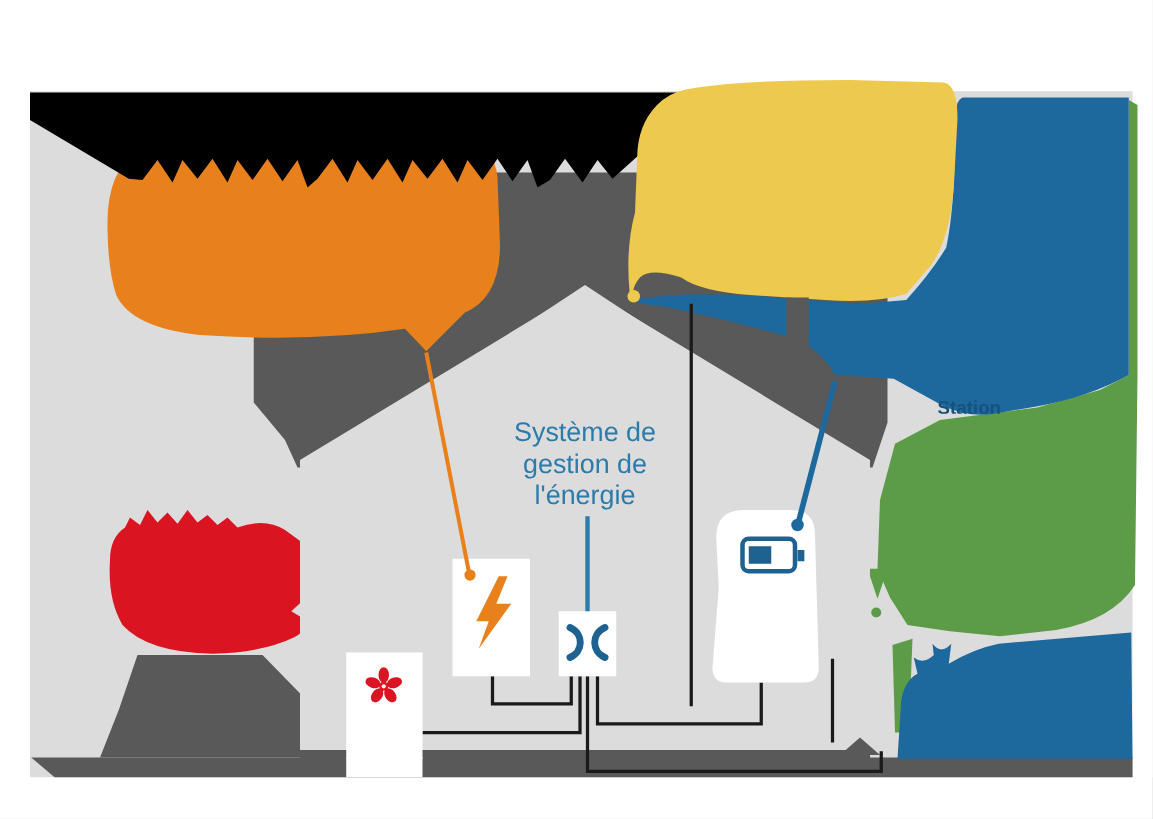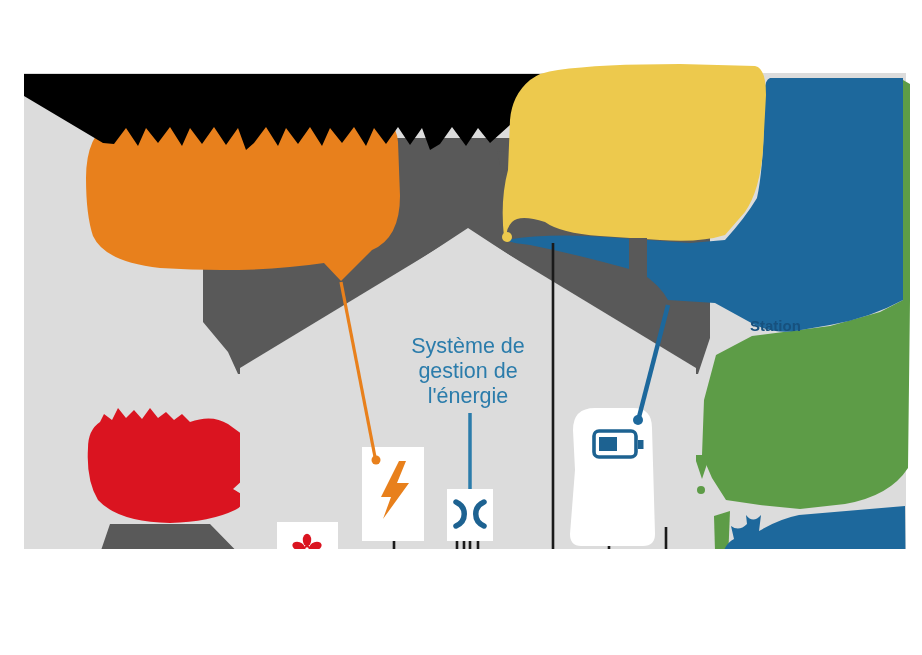--- a/index.html
+++ b/index.html
@@ -1,17 +1,17 @@
 <!DOCTYPE html>
 <html style="--c-banner: #000000; --c-darkgray: #595959; --c-lightgray: #dcdcdc; --c-orange: #e8801c; --c-yellow: #edc94d; --c-blue: #1d689c; --c-green: #5d9c47; --c-red: #da1420; --c-label: #2b7cab; --c-icon: #1d6291; --c-remnant: #17517e; --c-wire: #1a1a1a; --c-white: #ffffff;"><head>
 <meta charset="utf-8">
 <style>
   html,body{margin:0;padding:0;background:#ffffff;}
   body{font-family:"Liberation Sans", sans-serif;}
-  .stage{position:relative;width:922px;height:549px;background:#fff;overflow:hidden;}
+  .stage{position:relative;width:922px;height:622px;background:#fff;overflow:hidden;}
   svg{display:block;}
   text{font-family:"Liberation Sans", sans-serif;}
   .mgmt-label{font-size:21.5px;fill:var(--c-label,#2b7cab);}
   .remnant{font-size:15px;font-weight:bold;fill:var(--c-remnant,#17517e);}
   .wire{stroke:var(--c-wire,#1a1a1a);stroke-width:2.6;fill:none;}
 </style>
 </head>
 <body>
 
 <div class="stage">

